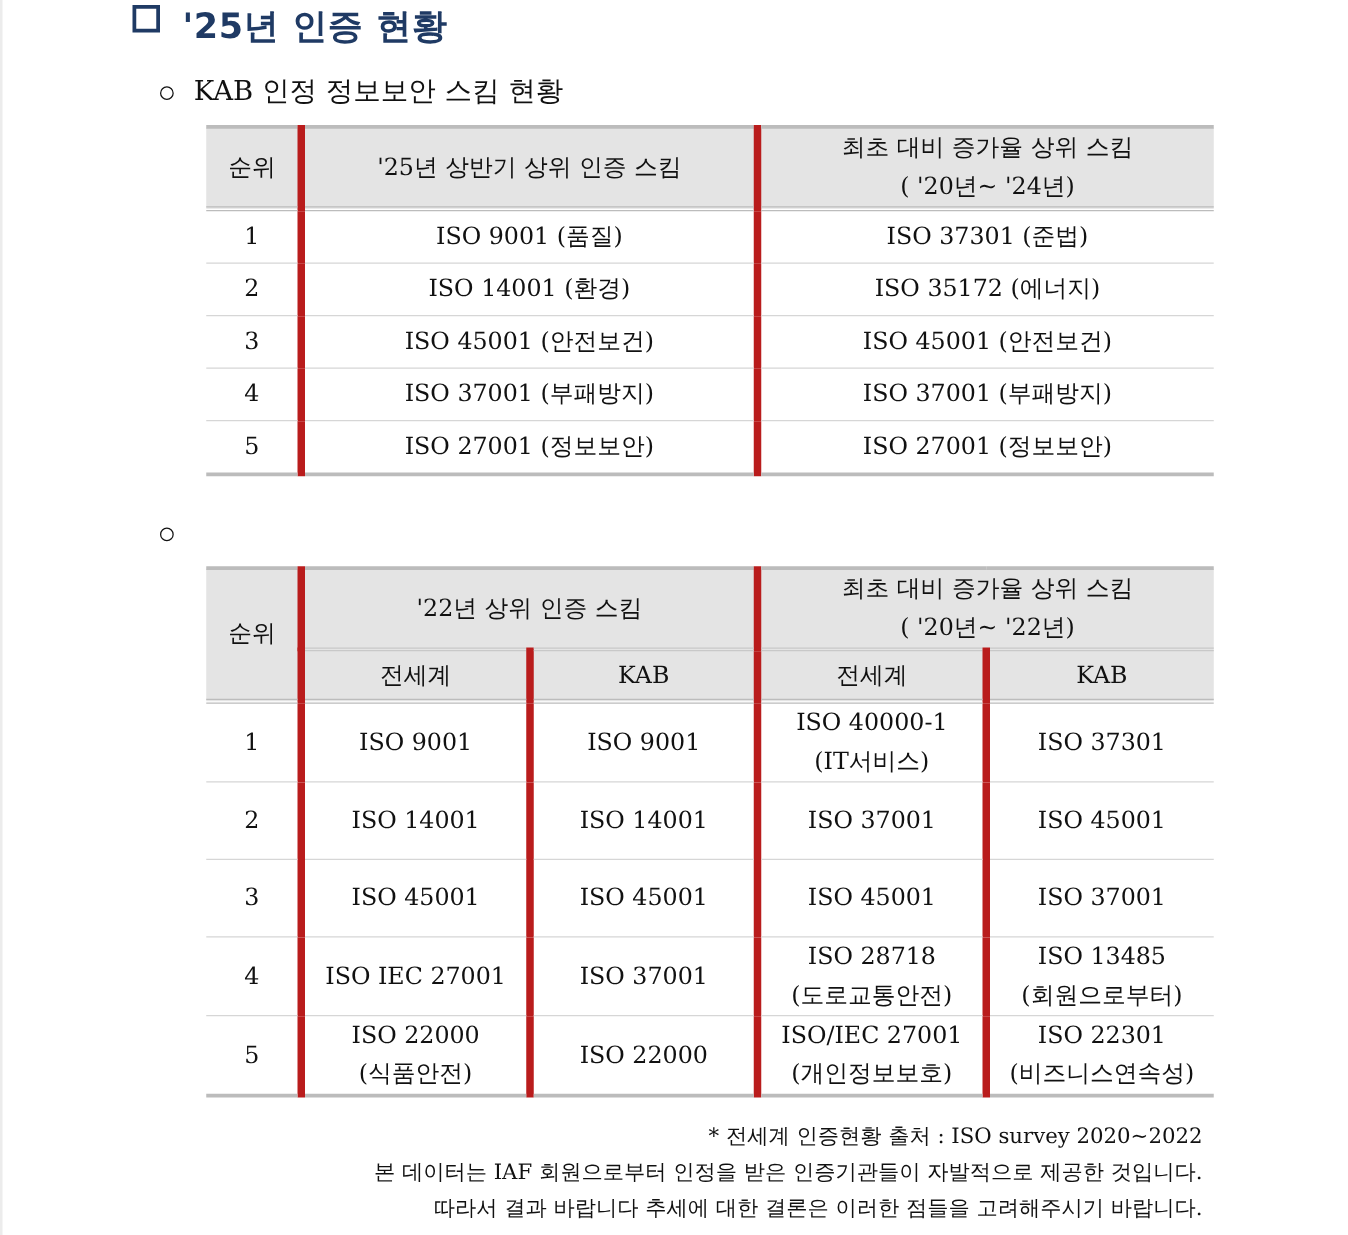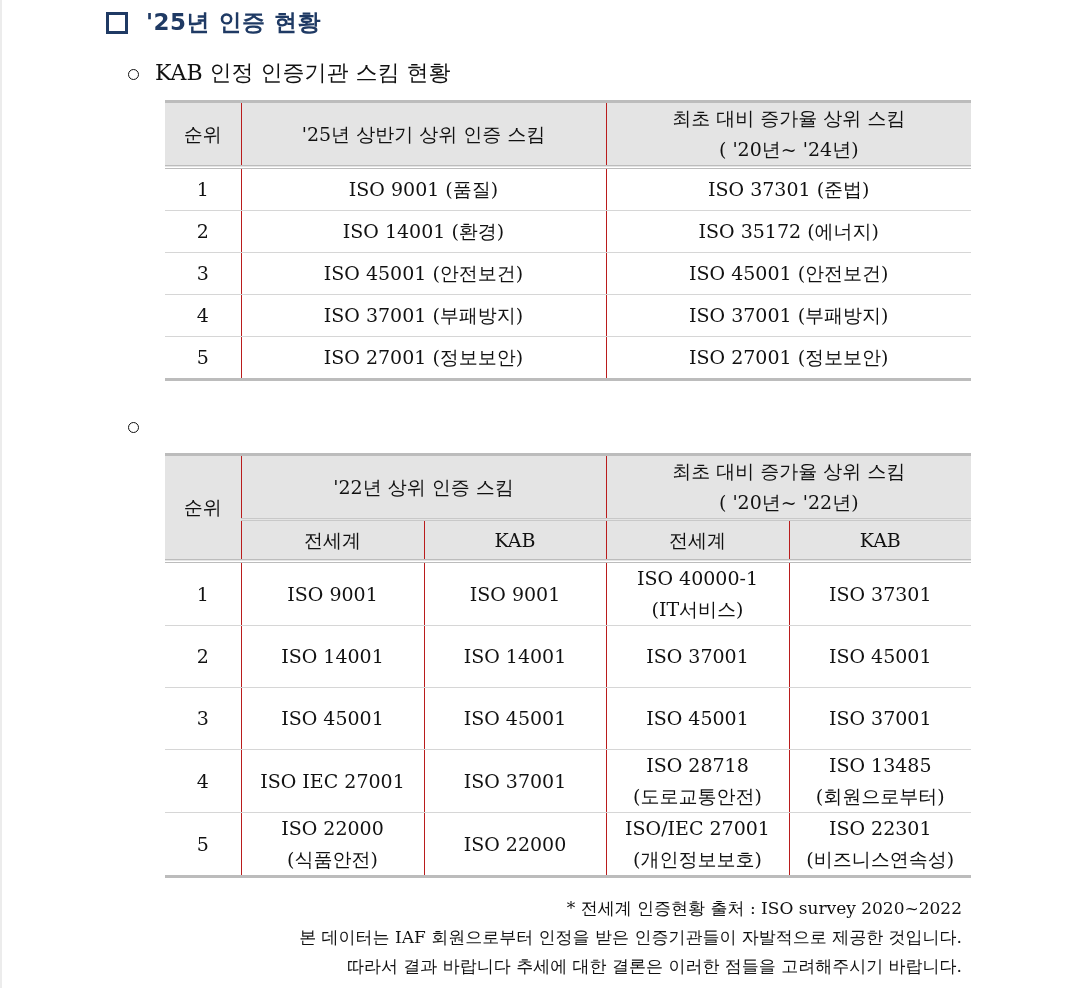--- a/index.html
+++ b/index.html
@@ -20,24 +20,23 @@
       left: 0; top: 0;
       width: 2px; height: 988px;
       background: #ececec;
     }
     .title {
       position: absolute;
       left: 106px;
       top: 2px;
       height: 40px;
       display: flex;
-      align-items: center;
       font-family: "DejaVu Sans", "Liberation Sans", sans-serif;
       font-weight: bold;
-      font-size: 23px;
+      font-size: 28px;
       color: #1f3a64;
       letter-spacing: 0.5px;
     }
     .title .box {
       display: inline-block;
       width: 16px;
       height: 16px;
       border: 3px solid #1f3a64;
       margin-right: 18px;
       margin-top: 2px;
@@ -67,21 +66,21 @@
       table-layout: fixed;
       font-family: "DejaVu Serif", "Liberation Serif", serif;
       font-size: 19px;
       color: #111;
     }
     th, td {
       text-align: center;
       vertical-align: middle;
       padding: 0;
       border-left: 1px solid #cfcfcf;
-      border-right: 1px solid #b91c1c;
+      border-right: 6px solid #b91c1c;
       border-bottom: 1px solid #d6d6d6;
       line-height: 31px;
     }
     th {
       font-weight: normal;
       background: #e4e4e4;
     }
     tr > *:first-child { border-left: none; }
     tr > *:last-child { border-right: none; }
     table thead tr:first-child th { border-top: 3px solid #bcbcbc; }
@@ -115,21 +114,21 @@
 
 <div class="left-edge"></div>
 
 <div class="title">
   <span class="box"></span>
   <span>'25년 인증 현황</span>
 </div>
 
 <div class="subtitle" style="top:56px; height:34px;">
   <span class="bullet"></span>
-  <span>KAB 인정 인증기관 스킴 현황</span>
+  <span>KAB 인정 정보보안 스킴 현황</span>
 </div>
 
 <table id="table1">
   <colgroup>
     <col style="width:76px">
     <col style="width:365px">
     <col style="width:365px">
   </colgroup>
   <thead>
     <tr class="last-head">

